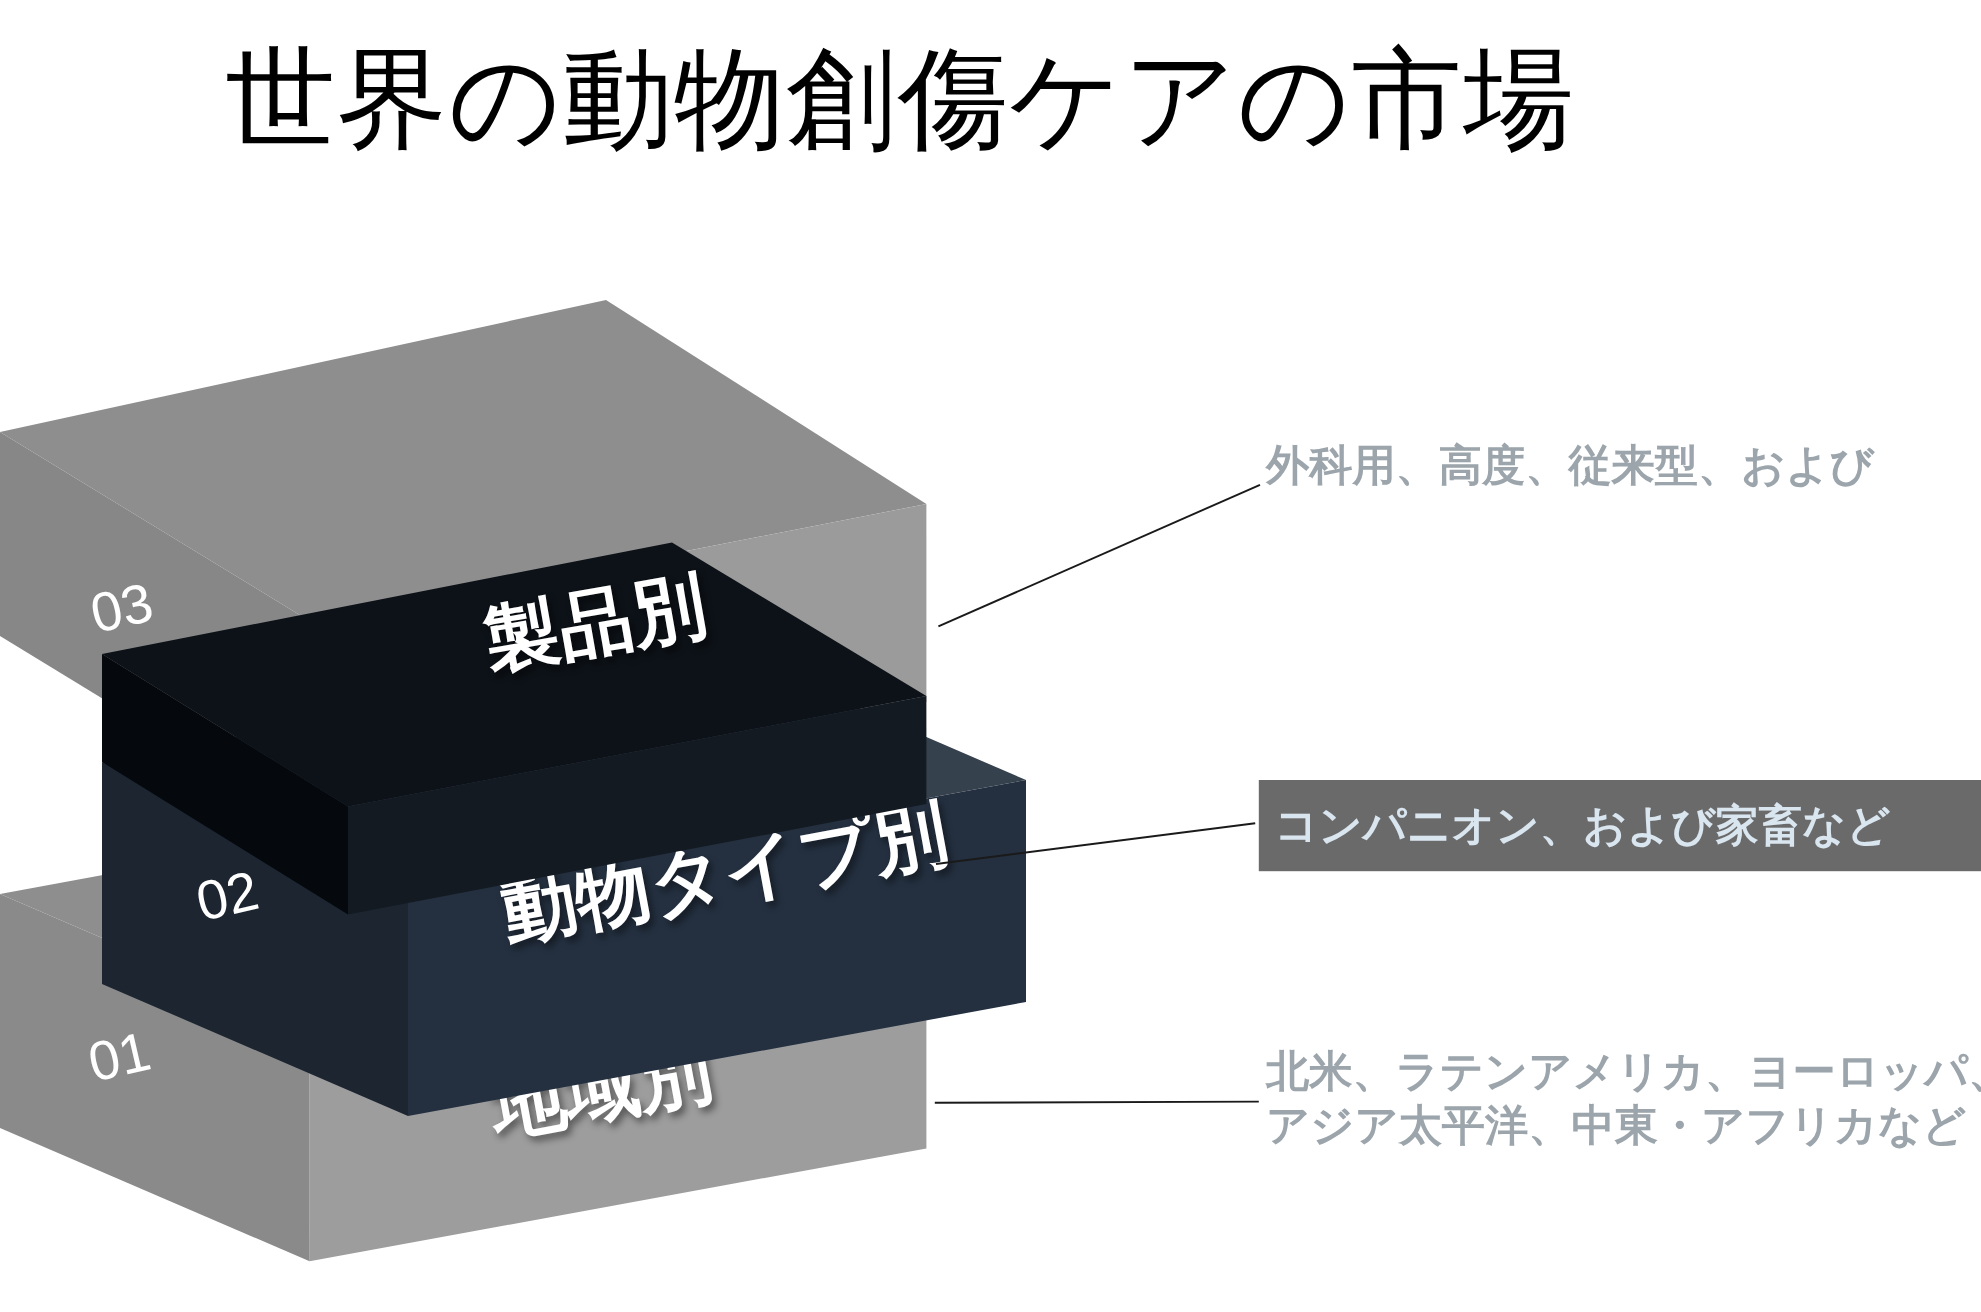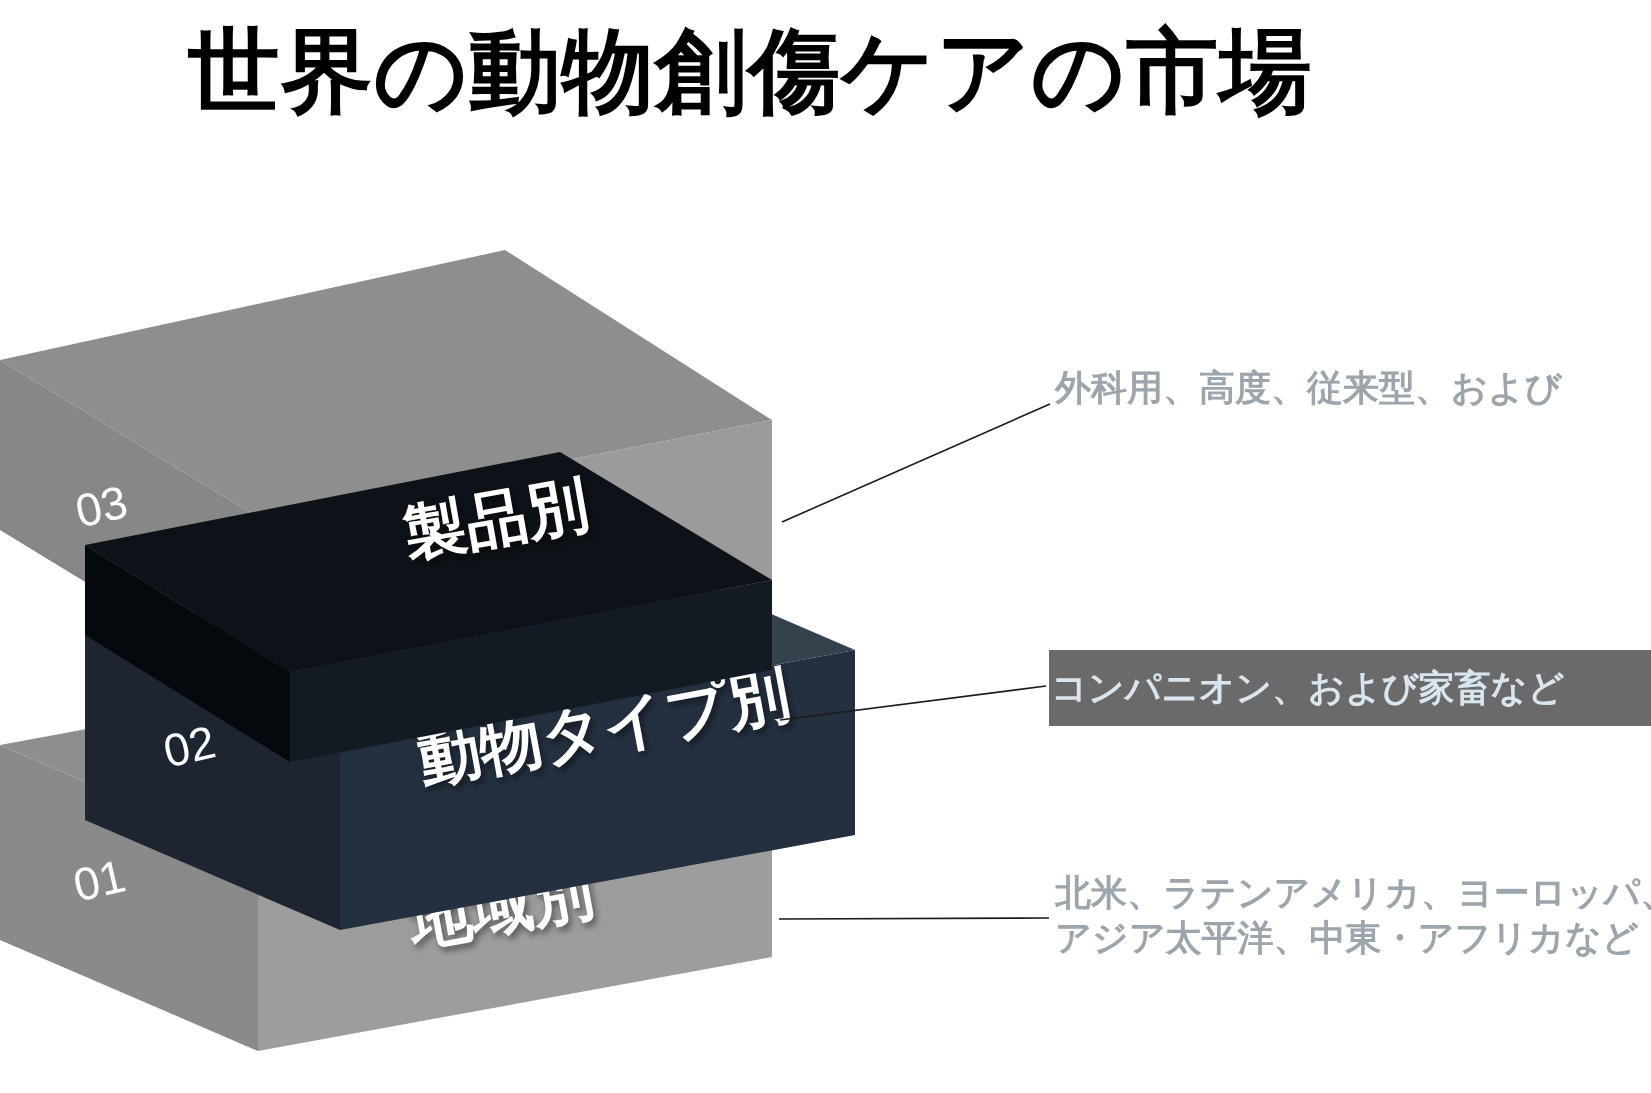--- a/index.html
+++ b/index.html
@@ -4,23 +4,23 @@
 <style>
   html,body{margin:0;padding:0;background:#ffffff;}
   .stage{
     position:relative;
     width:1651px;height:1093px;
     background:#ffffff;
     overflow:hidden;
     font-family:"Liberation Sans","DejaVu Sans",sans-serif;
   }
   .title{
-    position:absolute;left:0;top:16px;width:1500px;
+    position:absolute;left:0;top:28px;width:1500px;
     text-align:center;
-    font-size:92px;font-weight:700;color:#000000;
+    font-size:92px;font-weight:400;color:#000000;
     letter-spacing:1px;line-height:1.2;
   }
   .diagram-svg{position:absolute;left:0;top:0;width:1651px;height:1093px;}
   .face{stroke:none;}
   .num-label{
     font-family:"Liberation Sans","DejaVu Sans",sans-serif;
     font-size:46px;font-weight:400;fill:#ffffff;
     text-anchor:middle;
   }
   .face-label{
@@ -34,21 +34,21 @@
     position:absolute;
     font-size:36px;font-weight:700;line-height:45px;
     color:#9BA5AB;white-space:nowrap;
   }
   .ann-product{left:1055px;top:353px;margin-top:12px;}
   .ann-region{left:1055px;top:870px;}
   .ann-highlight{
     position:absolute;left:1049px;top:650px;width:602px;height:76px;
     background:#6A6A6A;color:#D9E5EF;
     display:flex;align-items:center;
-    padding-left:2px;box-sizing:border-box;
+    padding-left:13px;box-sizing:border-box;
     font-size:36px;font-weight:700;white-space:nowrap;
   }
 </style>
 </head>
 <body>
 
 <div class="stage">
 
   <div class="title">世界の動物創傷ケアの市場</div>
 

